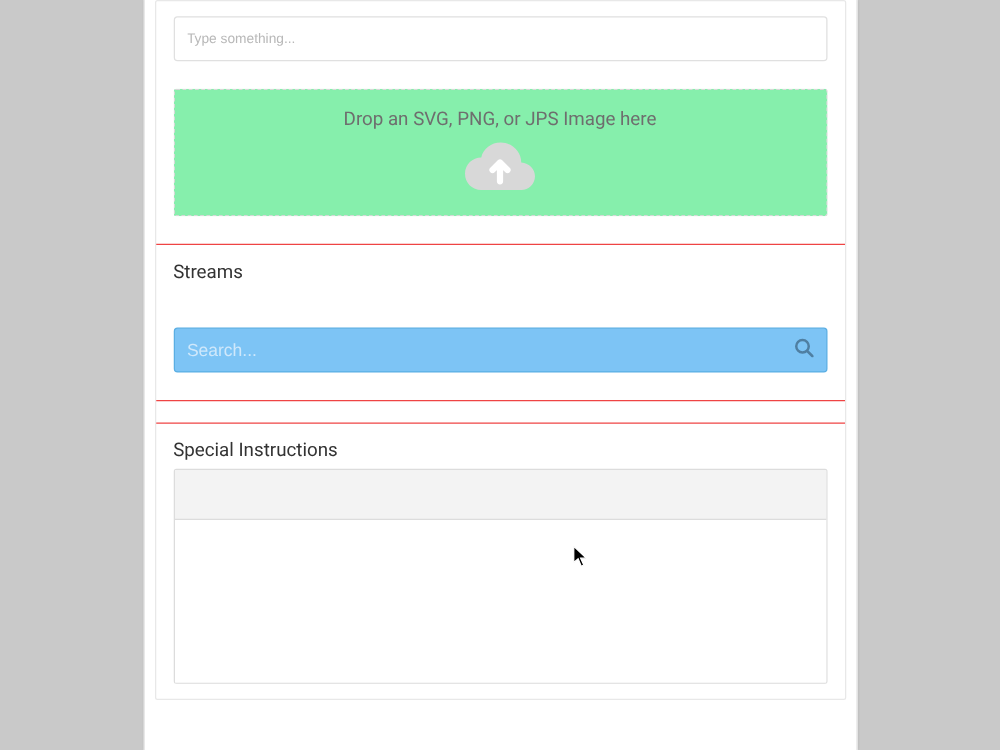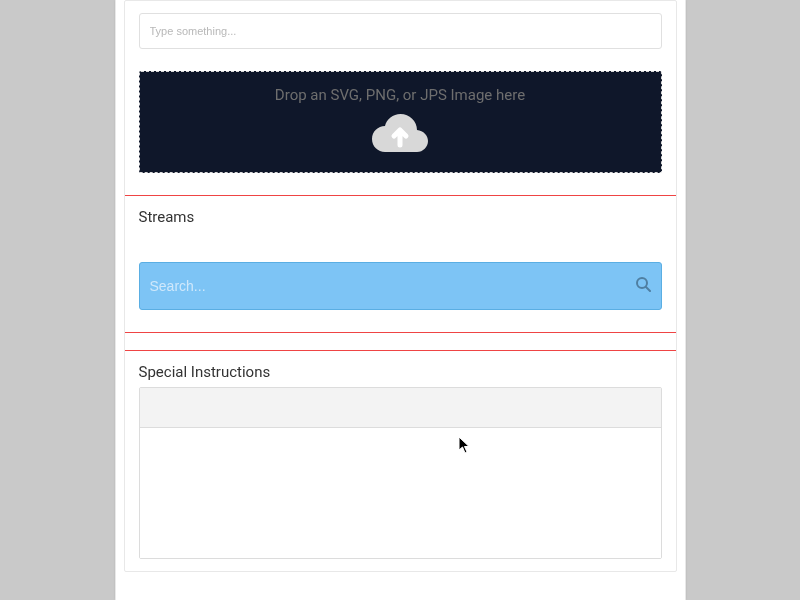--- a/index.html
+++ b/index.html
@@ -50,35 +50,35 @@
       font-size: 11px;
       color: #333;
       background: #fff;
     }
     .text-input::placeholder {
       color: #b8b8b8;
     }
     .dropzone {
       border: 1px dashed #d8d8d8;
       border-radius: 2px;
-      background: #0f172a;
+      background: #86efac;
       padding: 14px 10px 14px 10px;
       text-align: center;
     }
     .dropzone-text {
       color: #6e6e6e;
       font-size: 15px;
       margin-bottom: 8px;
     }
     .cloud-icon {
       display: inline-block;
     }
     .streams-search {
       width: 100%;
-      height: 48px;
+      height: 36px;
       border: 1px solid #5aaee3;
       border-radius: 3px;
       background: #7dc4f5;
       display: flex;
       align-items: center;
       padding: 0 10px;
       margin-top: 36px;
     }
     .streams-search input {
       flex: 1;

